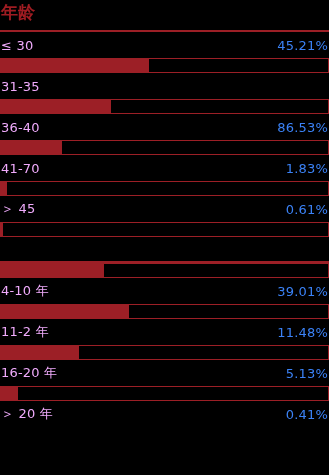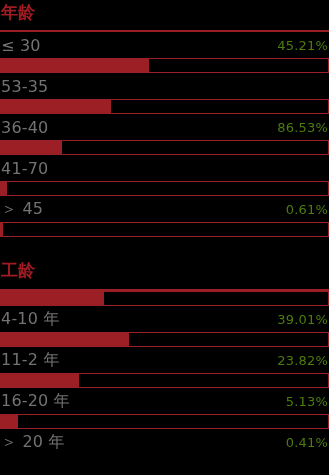--- a/index.html
+++ b/index.html
@@ -46,28 +46,28 @@
   }
   .row-head {
     display: flex;
     align-items: center;
     justify-content: space-between;
     height: 26px;
     padding: 0 1px 0 1px;
     box-sizing: border-box;
   }
   .row-label {
-    font-size: 16px;
-    color: #737373;
+    font-size: 13px;
+    color: #f0abfc;
     white-space: nowrap;
     letter-spacing: 0.2px;
   }
   .row-value {
     font-size: 13px;
-    color: #4d7c0f;
+    color: #3b82f6;
     white-space: nowrap;
     letter-spacing: 0.2px;
   }
   .bar-track {
     position: relative;
     width: 100%;
     height: 15px;
     box-sizing: border-box;
     border: 1px solid #9c1f26;
     background: #000000;
@@ -98,61 +98,61 @@
         <span class="row-label">≤ 30</span>
         <span class="row-value">45.21%</span>
       </div>
       <div class="bar-track">
         <div class="bar-fill" style="width: 45.21%;"></div>
       </div>
     </div>
 
     <div class="row">
       <div class="row-head">
-        <span class="row-label">53-35</span>
+        <span class="row-label">31-35</span>
       </div>
       <div class="bar-track">
         <div class="bar-fill" style="width: 33.6%;"></div>
       </div>
     </div>
 
     <div class="row">
       <div class="row-head">
         <span class="row-label">36-40</span>
         <span class="row-value">86.53%</span>
       </div>
       <div class="bar-track">
         <div class="bar-fill" style="width: 18.74%;"></div>
       </div>
     </div>
 
     <div class="row">
       <div class="row-head">
         <span class="row-label">41-70</span>
+        <span class="row-value">1.83%</span>
       </div>
       <div class="bar-track">
         <div class="bar-fill" style="width: 1.83%;"></div>
       </div>
     </div>
 
     <div class="row">
       <div class="row-head">
         <span class="row-label">＞ 45</span>
         <span class="row-value">0.61%</span>
       </div>
       <div class="bar-track">
         <div class="bar-fill" style="width: 0.61%;"></div>
       </div>
     </div>
   </div>
 
   <div class="section-gap"></div>
 
   <div class="section section-2">
-    <div class="section-title">工龄</div>
     <div class="divider"></div>
 
     <div class="row">
       <div class="bar-track">
         <div class="bar-fill" style="width: 31.62%;"></div>
       </div>
     </div>
 
     <div class="row">
       <div class="row-head">
@@ -160,21 +160,21 @@
         <span class="row-value">39.01%</span>
       </div>
       <div class="bar-track">
         <div class="bar-fill" style="width: 39.01%;"></div>
       </div>
     </div>
 
     <div class="row">
       <div class="row-head">
         <span class="row-label">11-2 年</span>
-        <span class="row-value">23.82%</span>
+        <span class="row-value">11.48%</span>
       </div>
       <div class="bar-track">
         <div class="bar-fill" style="width: 23.82%;"></div>
       </div>
     </div>
 
     <div class="row">
       <div class="row-head">
         <span class="row-label">16-20 年</span>
         <span class="row-value">5.13%</span>

